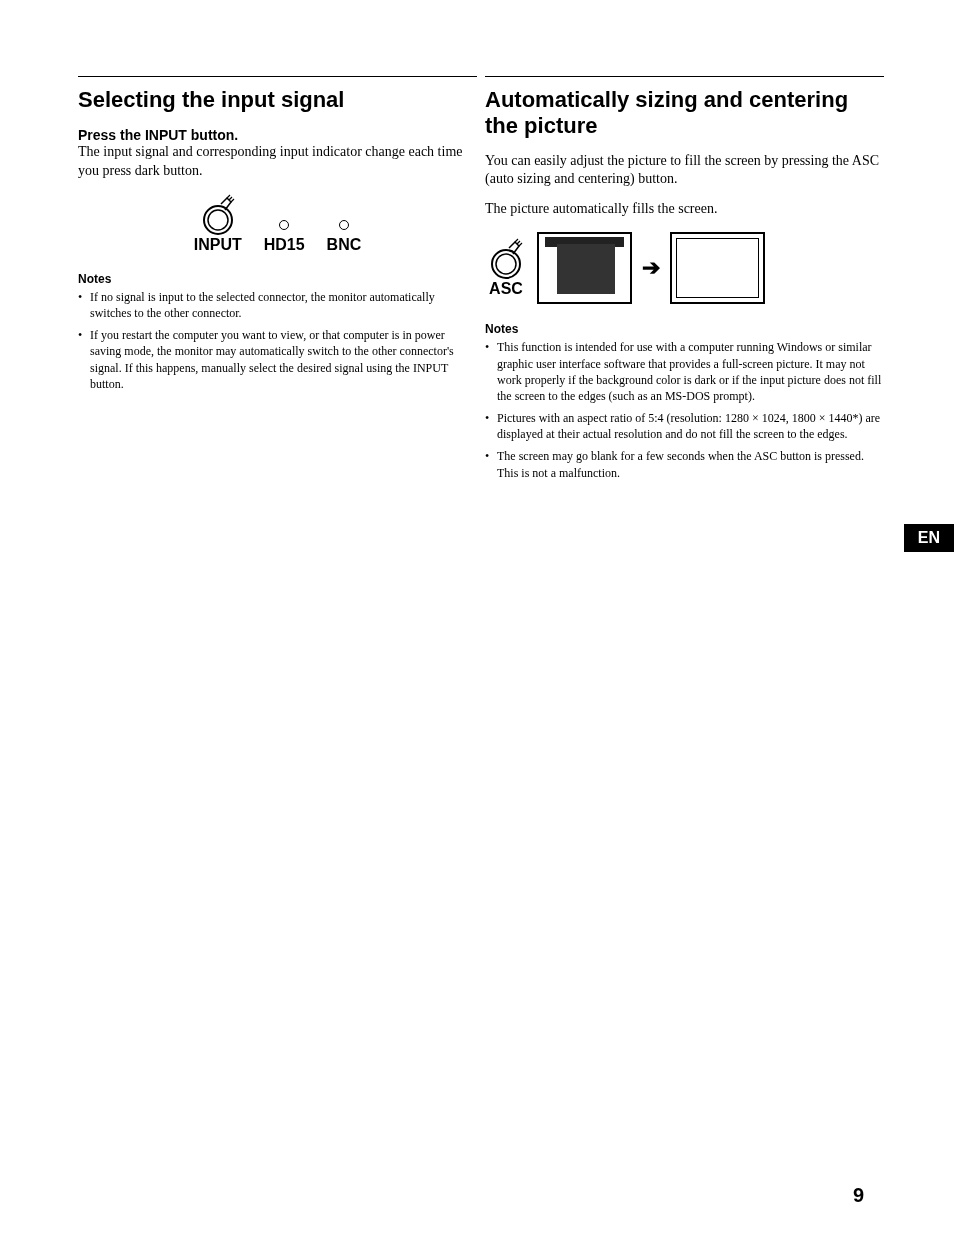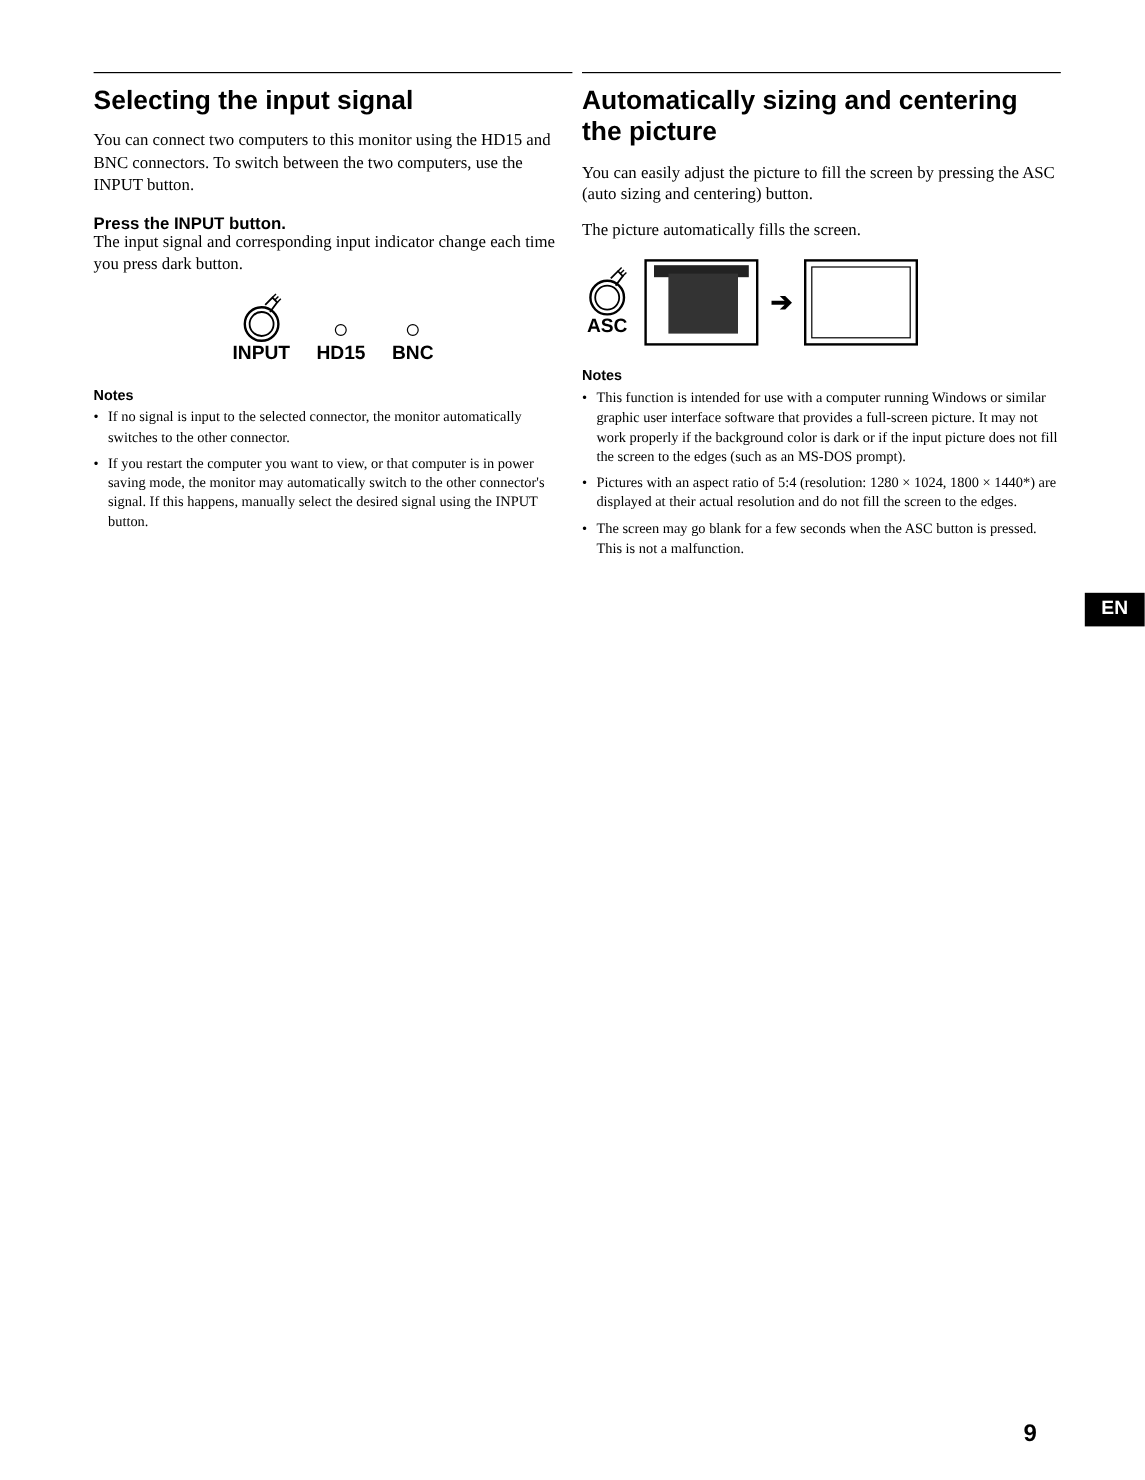--- a/index.html
+++ b/index.html
@@ -5,21 +5,21 @@
     * { box-sizing: border-box; margin: 0; padding: 0; }
     body {
       width: 954px;
       height: 1233px;
       font-family: "Times New Roman", Times, serif;
       background: #ffffff;
       color: #000000;
       position: relative;
     }
     .page {
-      padding: 60px 70px 50px 78px;
+      padding: 76px 70px 50px 78px;
       display: flex;
       gap: 8px;
     }
     .column {
       flex: 1;
       width: 50%;
     }
     h2.section-title {
       font-family: Arial, Helvetica, sans-serif;
       font-size: 22px;
@@ -123,21 +123,21 @@
       left: 0;
       font-size: 12px;
     }
     .footnote {
       font-size: 12px;
       margin-top: 10px;
     }
     .en-tab {
       position: absolute;
       right: 0;
-      top: 494px;
+      top: 524px;
       background: #000;
       color: #fff;
       font-family: Arial, Helvetica, sans-serif;
       font-weight: bold;
       font-size: 16px;
       padding: 5px 14px 5px 14px;
     }
     .page-num {
       position: absolute;
       bottom: 26px;
@@ -151,21 +151,20 @@
       height: 42px;
     }
   </style>
 </head>
 <body>
 
 <div class="page">
 
   <div class="column">
     <h2 class="section-title">Selecting the input signal</h2>
-    <p class="body">You can connect two computers to this monitor using the HD15 and BNC connectors. To switch between the two computers, use the INPUT button.</p>
 
     <div class="subhead">Press the INPUT button.</div>
     <p class="body-after-sub">The input signal and corresponding input indicator change each time you press dark button.</p>
 
     <div class="diagram">
       <div class="input-diagram">
         <div class="btn-group">
           <svg class="press-svg" viewBox="0 0 42 42">
             <circle cx="21" cy="26" r="14" fill="none" stroke="#000" stroke-width="2"></circle>
             <circle cx="21" cy="26" r="10" fill="none" stroke="#000" stroke-width="1.5"></circle>

